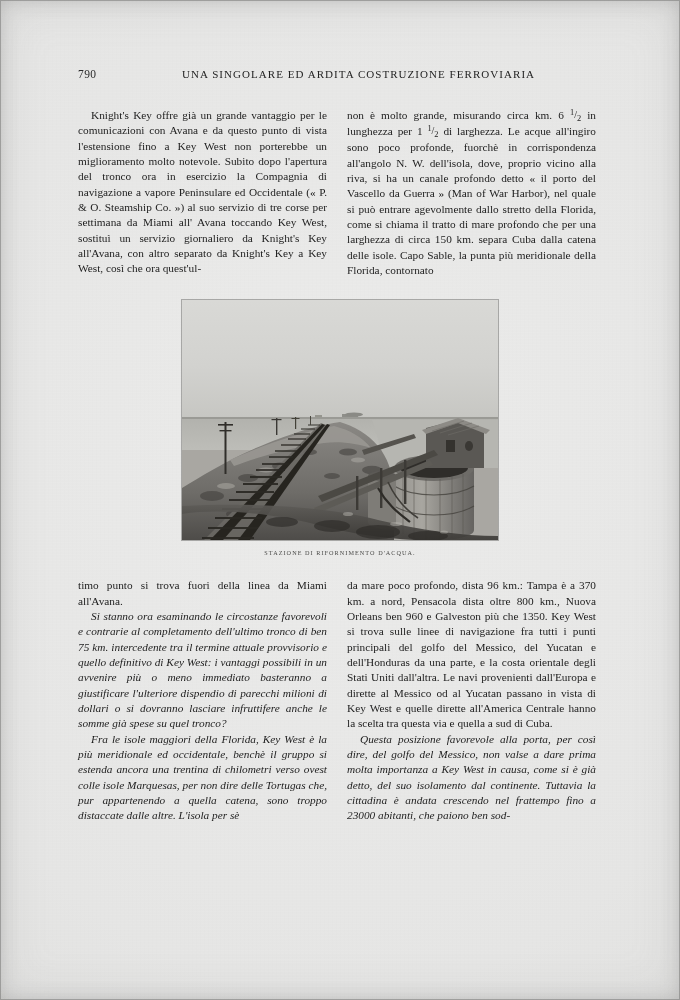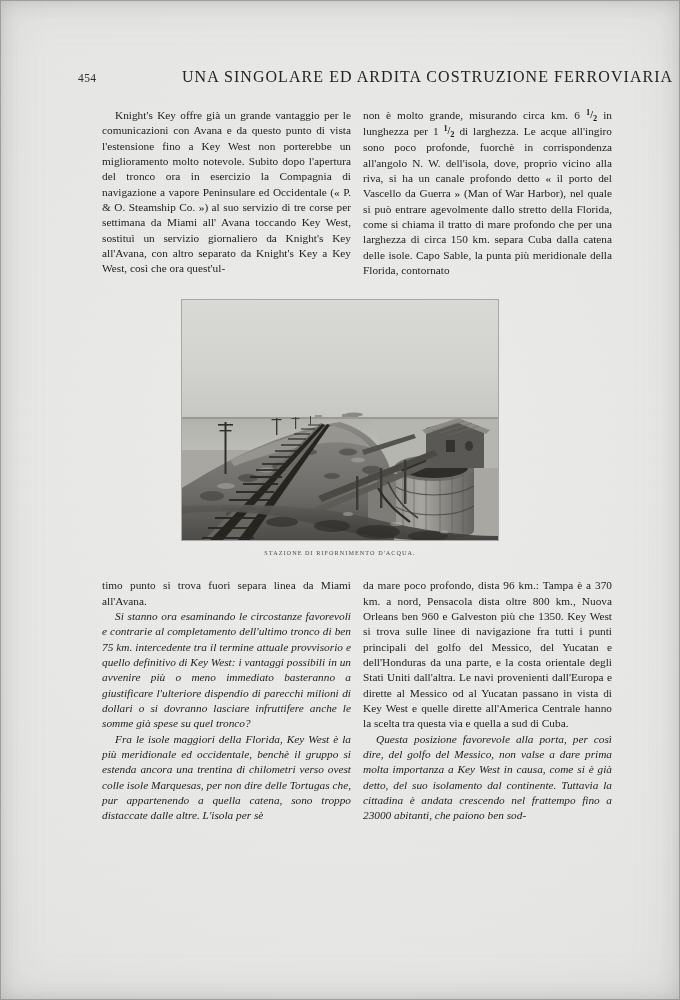--- a/index.html
+++ b/index.html
@@ -62,30 +62,29 @@
     margin-bottom: 16px;
   }
   .folio {
     font-size: 11.5px;
     letter-spacing: .4px;
     color: #2a2a2a;
     width: 104px;
     flex: none;
   }
   .head-title {
-    font-size: 16px;
+    font-size: 11px;
     letter-spacing: 1.05px;
     color: #232323;
     white-space: nowrap;
   }
 
   .columns {
     display: flex;
-    gap: 12px;
-    margin-left: 24px;
+    gap: 20px;
   }
   .col {
     width: 249px;
     flex: none;
   }
 
   p.body-par {
     margin: 0;
     font-size: 11.3px;
     line-height: 15.35px;
@@ -99,21 +98,20 @@
 
   
   .frac {
     display: inline-block;
     font-size: 8.4px;
     line-height: 1;
     vertical-align: 0;
     position: relative;
     top: -1px;
     white-space: nowrap;
-    font-weight: bold;
   }
   .frac .num { vertical-align: .38em; }
   .frac .sl  { font-size: 10px; }
   .frac .den { vertical-align: -.32em; }
 
   
   .figure-block {
     margin: 0;
     padding: 0;
   }
@@ -153,21 +151,21 @@
   .lower-columns { margin-top: 22px; }
 </style>
 </head>
 <body>
 
 <div id="page-sheet">
 
   <div id="content">
 
     <div class="running-head">
-      <span class="folio">454</span>
+      <span class="folio">790</span>
       <span class="head-title">UNA SINGOLARE ED ARDITA COSTRUZIONE FERROVIARIA</span>
     </div>
 
     <div class="columns">
       <div class="col">
         <p class="body-par indent">Knight's Key offre già un grande vantaggio per le comunicazioni con Avana e da questo punto di vista l'estensione fino a Key West non porterebbe un miglioramento molto notevole. Subito dopo l'apertura del tronco ora in esercizio la Compagnia di navigazione a vapore Peninsulare ed Occidentale (« P. &amp; O. Steamship Co. ») al suo servizio di tre corse per settimana da Miami all' Avana toccando Key West, sostituì un servizio giornaliero da Knight's Key all'Avana, con altro separato da Knight's Key a Key West, così che ora quest'ul-</p>
       </div>
       <div class="col">
         <p class="body-par"><span>non è molto grande, misurando circa km. 6 </span><span class="frac"><span class="num">1</span><span class="sl">/</span><span class="den">2</span></span><span> in lunghezza per 1 </span><span class="frac"><span class="num">1</span><span class="sl">/</span><span class="den">2</span></span><span> di larghezza. Le acque all'ingiro sono poco profonde, fuorchè in corrispondenza all'angolo N. W. dell'isola, dove, proprio vicino alla riva, si ha un canale profondo detto « il porto del Vascello da Guerra » (Man of War Harbor), nel quale si può entrare agevolmente dallo stretto della Florida, come si chiama il tratto di mare profondo che per una larghezza di circa 150 km. separa Cuba dalla catena delle isole. Capo Sable, la punta più meridionale della Florida, contornato</span></p>
       </div>
@@ -335,21 +333,21 @@
           </g>
 
           <rect x="0" y="0" width="316" height="240" fill="none"></rect>
         </svg>
       </div>
       <figcaption class="fig-caption">STAZIONE DI RIFORNIMENTO D'ACQUA.</figcaption>
     </figure>
 
     <div class="columns lower-columns">
       <div class="col">
-        <p class="body-par">timo punto si trova fuori separa linea da Miami all'Avana.</p>
+        <p class="body-par">timo punto si trova fuori della linea da Miami all'Avana.</p>
         <p class="body-par indent">Si stanno ora esaminando le circostanze favorevoli e contrarie al completamento dell'ultimo tronco di ben 75 km. intercedente tra il termine attuale provvisorio e quello definitivo di Key West: i vantaggi possibili in un avvenire più o meno immediato basteranno a giustificare l'ulteriore dispendio di parecchi milioni di dollari o si dovranno lasciare infruttifere anche le somme già spese su quel tronco?</p>
         <p class="body-par indent">Fra le isole maggiori della Florida, Key West è la più meridionale ed occidentale, benchè il gruppo si estenda ancora una trentina di chilometri verso ovest colle isole Marquesas, per non dire delle Tortugas che, pur appartenendo a quella catena, sono troppo distaccate dalle altre. L'isola per sè</p>
       </div>
       <div class="col">
         <p class="body-par">da mare poco profondo, dista 96 km.: Tampa è a 370 km. a nord, Pensacola dista oltre 800 km., Nuova Orleans ben 960 e Galveston più che 1350. Key West si trova sulle linee di navigazione fra tutti i punti principali del golfo del Messico, del Yucatan e dell'Honduras da una parte, e la costa orientale degli Stati Uniti dall'altra. Le navi provenienti dall'Europa e dirette al Messico od al Yucatan passano in vista di Key West e quelle dirette all'America Centrale hanno la scelta tra questa via e quella a sud di Cuba.</p>
         <p class="body-par indent">Questa posizione favorevole alla porta, per così dire, del golfo del Messico, non valse a dare prima molta importanza a Key West in causa, come si è già detto, del suo isolamento dal continente. Tuttavia la cittadina è andata crescendo nel frattempo fino a 23000 abitanti, che paiono ben sod-</p>
       </div>
     </div>
 
   </div>

